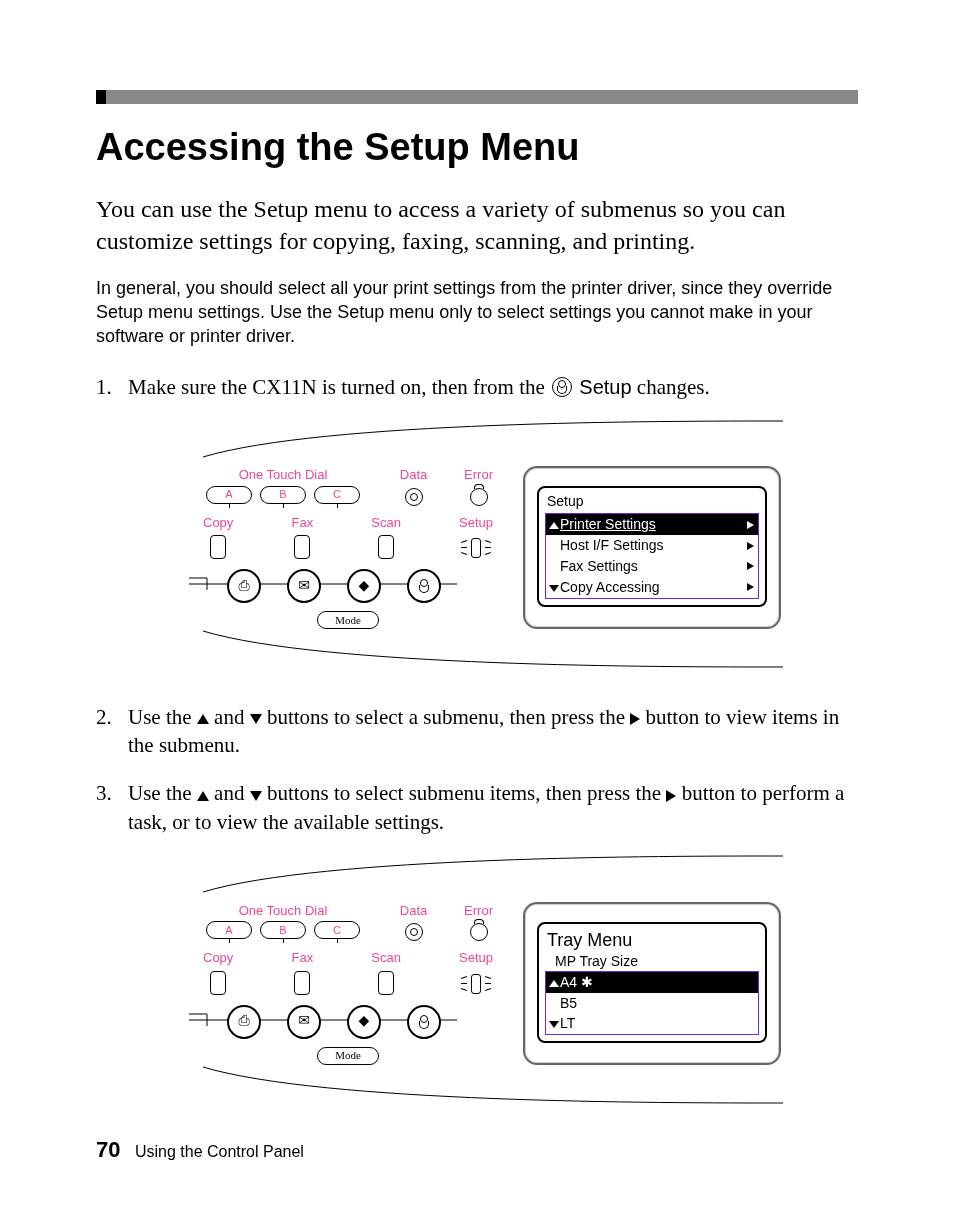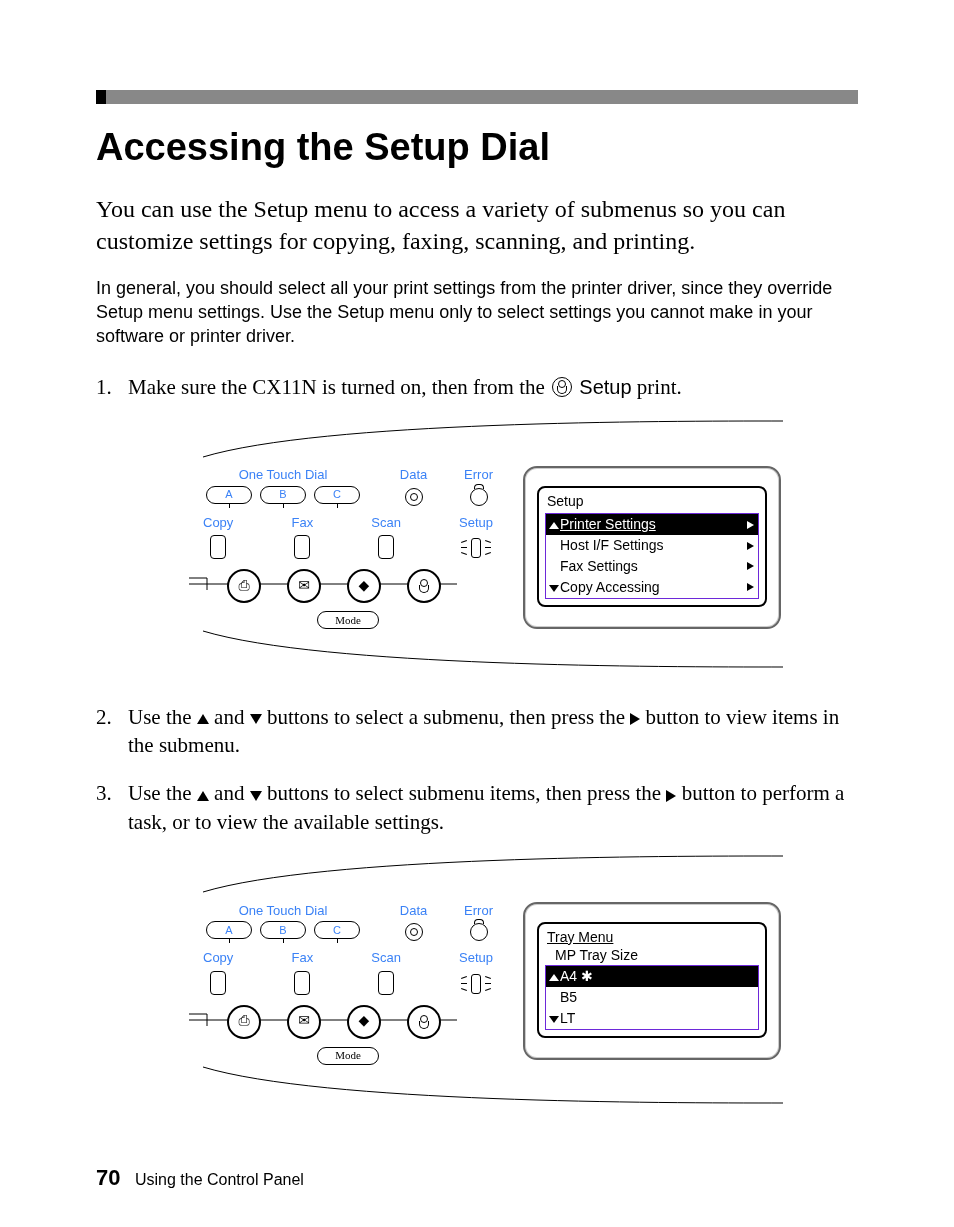--- a/index.html
+++ b/index.html
@@ -93,21 +93,21 @@
   }
   .panel-left {
     width: 290px;
   }
   .row {
     display: flex;
     align-items: flex-end;
     gap: 14px;
     font-family: Arial, Helvetica, sans-serif;
     font-size: 13px;
-    color: #3b82f6;
+    color: #ec4899;
   }
   .row.center { justify-content: center; }
   .col { display:flex; flex-direction:column; align-items:center; gap:4px; }
   .otd-label { font-size:13px; margin-bottom:2px; display:block; text-align:center; width:160px; }
   .pill {
     width: 44px; height:16px; border:1px solid #000; border-radius:9px;
     display:flex; align-items:center; justify-content:center;
     font-size:11px; position:relative;
   }
   .pill::after { content:""; position:absolute; bottom:-5px; left:50%; width:1px; height:5px; background:#000; }
@@ -153,21 +153,21 @@
   }
   .lcd {
     border:2px solid #000;
     border-radius:8px;
     padding:4px 6px 6px 6px;
     font-family: Arial, Helvetica, sans-serif;
     font-size:14px;
     background:#fff;
   }
   .lcd-title { font-size:14px; padding:0 2px 2px 2px; }
-  .lcd-header { font-size:14px; padding:0 2px;text-decoration:underline; }
+  .lcd-header { font-size:18px; padding:0 2px; }
   .lcd-sub { font-size:14px; padding-left:10px; }
   .lcd-list { border:1px solid #6d28d9; }
   .lcd-row {
     display:flex; align-items:center; justify-content:space-between;
     padding:1px 4px 1px 2px;
     position:relative;
   }
   .lcd-row .arrow-slot{width:12px;text-align:center;}
   .lcd-row .txt{flex:1;}
   .lcd-row.sel { background:#000; color:#fff; }
@@ -177,21 +177,21 @@
   }
   .tri-up-sm{border-left:5px solid transparent;border-right:5px solid transparent;border-bottom:7px solid #000;}
   .tri-down-sm{border-left:5px solid transparent;border-right:5px solid transparent;border-top:7px solid #000;}
   .sel .tri-up-sm{border-bottom-color:#fff;}
 
   .swoosh { width:100%; height:40px; }
   .swoosh path { stroke:#000; stroke-width:1; fill:none; }
 
   .footer {
     position:absolute;
-    left:96px; bottom:36px;
+    left:96px; bottom:64px;
     font-family: Arial, Helvetica, sans-serif;
     font-size:16px;
   }
   .footer .pg {
     font-weight:800; font-size:22px; margin-right:10px;
   }
 
   .setup-icon-circle{
     display:inline-block;width:18px;height:18px;border:1.5px solid #000;border-radius:50%;
     position:relative;vertical-align:-3px;margin:0 2px;
@@ -199,34 +199,34 @@
   .setup-icon-circle::before{content:"";position:absolute;left:50%;top:2px;width:6px;height:6px;border:1px solid #000;border-radius:50%;transform:translateX(-50%);}
   .setup-icon-circle::after{content:"";position:absolute;left:50%;top:8px;width:8px;height:7px;border:1px solid #000;border-top:none;border-radius:0 0 5px 5px;transform:translateX(-50%);}
 </style>
 </head>
 <body>
 
 <div class="page">
 
   <div class="top-bar"></div>
 
-  <h1>Accessing the Setup Dial</h1>
+  <h1>Accessing the Setup Menu</h1>
 
   <p class="body-text">You can use the Setup menu to access a variety of submenus so you can customize settings for copying, faxing, scanning, and printing.</p>
 
   <div class="tip-block">
     <span>In general, you should select all your print settings from the printer driver, since they override Setup menu settings. Use the Setup menu only to select settings you cannot make in your software or printer driver.</span>
   </div>
 
   <ol class="steps">
     <li>
       <span>Make sure the CX11N is turned on, then from the </span>
       <span class="setup-icon-circle"></span>
       <span class="sans-inline">Setup</span>
-      <span> print.</span>
+      <span> changes.</span>
 
       
       <div class="diagram">
         <svg class="swoosh" viewBox="0 0 580 40">
           <path d="M0 38 C 120 2, 460 2, 580 2"></path>
         </svg>
         <div class="diagram-inner">
           <div class="panel-left">
             <div class="row" style="align-items:flex-start;justify-content:space-between;">
               <div style="text-align:center">

